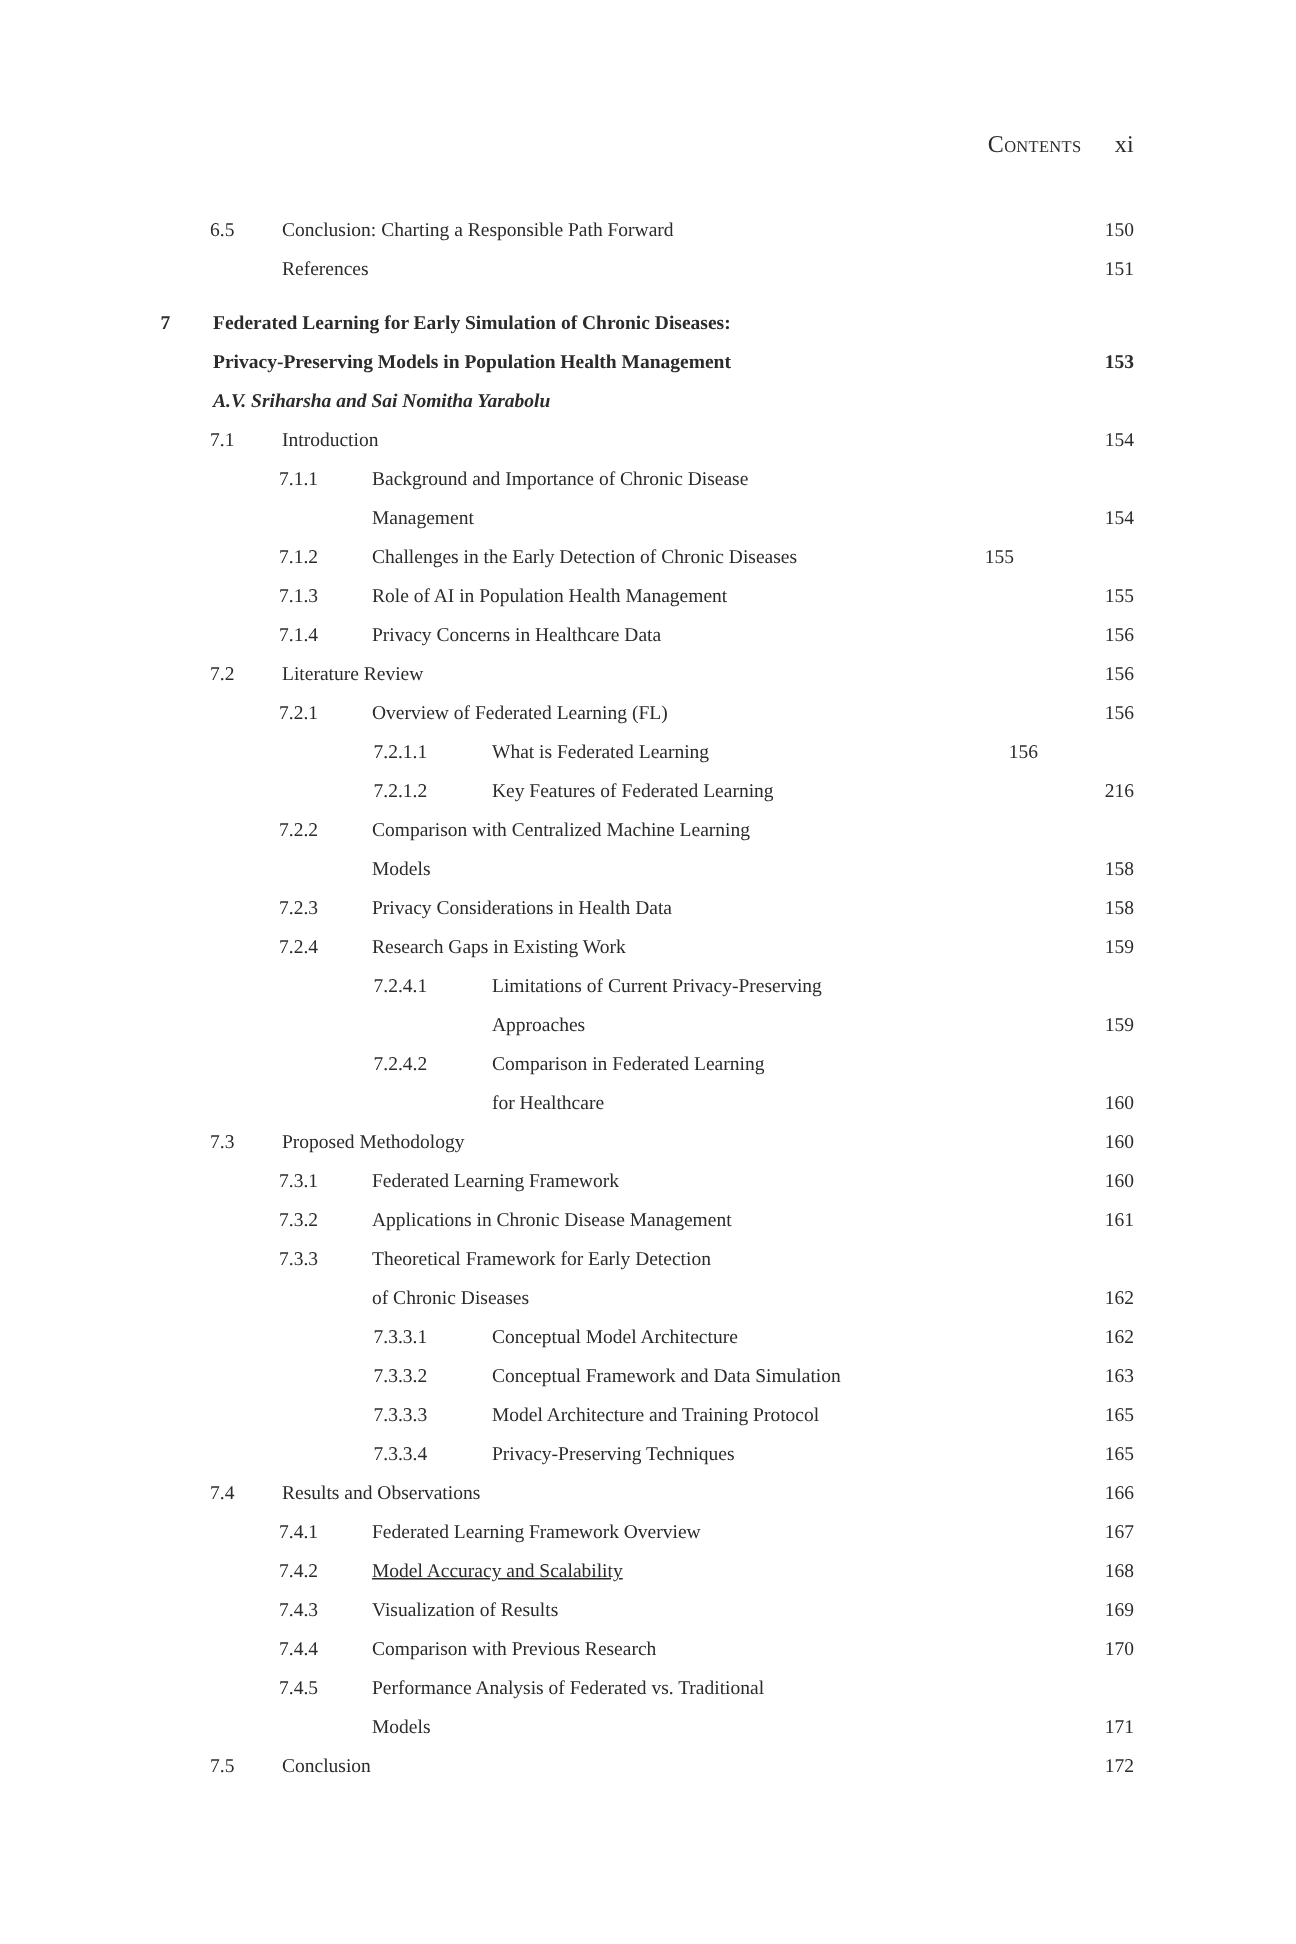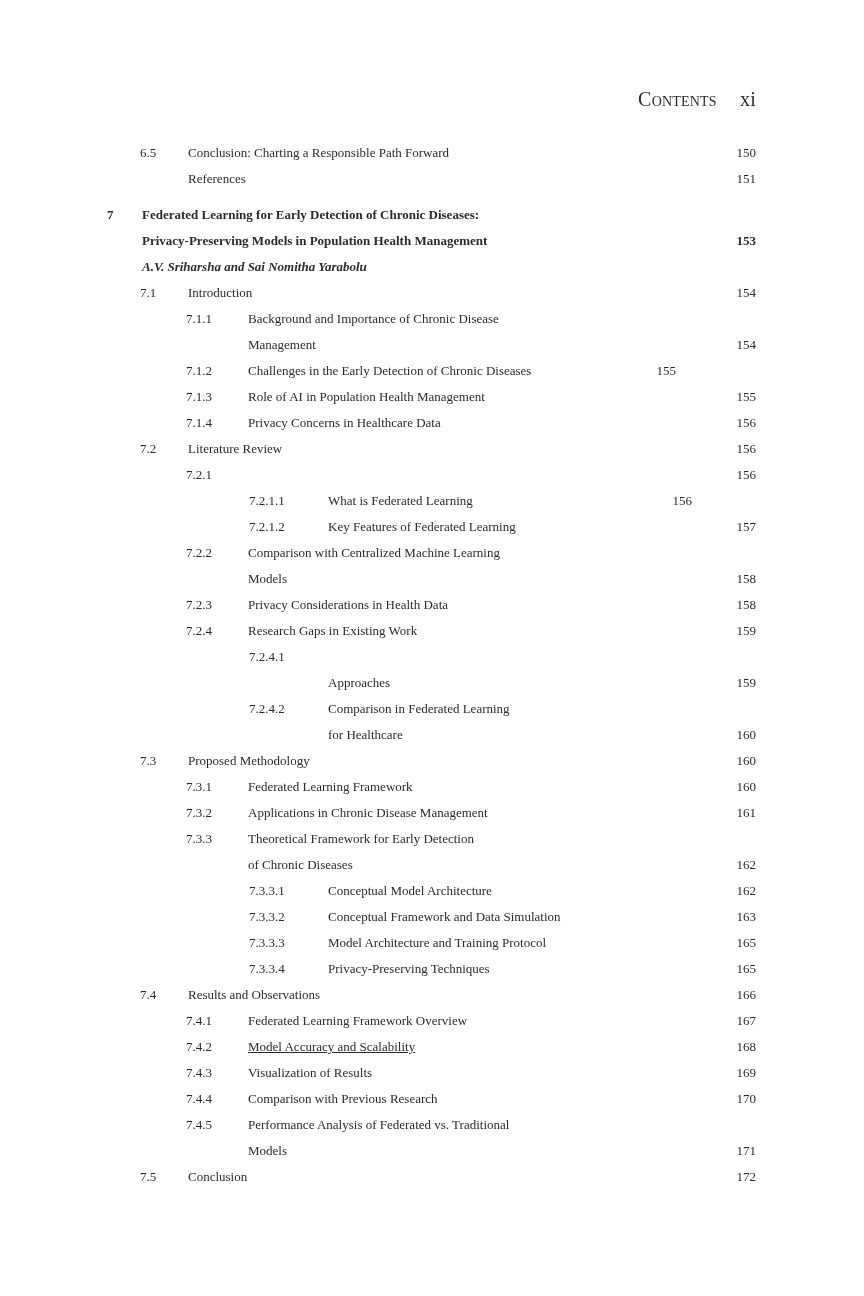--- a/index.html
+++ b/index.html
@@ -1,18 +1,18 @@
 <!DOCTYPE html>
 <html><head>
 <meta charset="utf-8">
 <style>
   html, body { margin: 0; padding: 0; background: #ffffff; }
   body { width: 864px; height: 1296px; position: relative; overflow: hidden;
          font-family: "Liberation Serif", "DejaVu Serif", serif; color: #2b2b2b; }
-  .header { position: absolute; top: 88px; right: 108px; font-size: 20px; letter-spacing: 0.2px; }
+  .header { position: absolute; top: 88px; right: 108px; font-size: 16px; letter-spacing: 0.2px; }
   .header .label { font-variant: small-caps; margin-right: 18px; }
   .toc { position: absolute; left: 0; top: 0; width: 864px; }
   .row { position: absolute; height: 26px; line-height: 26px; font-size: 13px; white-space: nowrap; }
   .num { position: absolute; }
   .title { position: absolute; }
   .page { position: absolute; right: 108px; text-align: right; }
   .bold { font-weight: bold; }
   .ital { font-style: italic; font-weight: bold; }
 </style>
 </head>
@@ -33,21 +33,21 @@
     </div>
     <div>
       <div class="row" style="top: 166px; left: 0px; width: 864px;">
         <span class="title" style="left: 188px;">References</span>
         <span class="page">151</span>
       </div>
     </div>
     <div>
       <div class="row" style="top: 202px; left: 0px; width: 864px;">
         <span class="num bold" style="left: 107px;">7</span>
-        <span class="title bold" style="left: 142px;">Federated Learning for Early Detection of Chronic Diseases:</span>
+        <span class="title bold" style="left: 142px;">Federated Learning for Early Simulation of Chronic Diseases:</span>
       </div>
       <div class="row" style="top: 228px; left: 0px; width: 864px;">
         <span class="title bold" style="left: 142px;">Privacy-Preserving Models in Population Health Management</span>
         <span class="page bold">153</span>
       </div>
     </div>
     <div>
       <div class="row" style="top: 254px; left: 0px; width: 864px;">
         <span class="title ital" style="left: 142px;">A.V. Sriharsha and Sai Nomitha Yarabolu</span>
       </div>
@@ -93,35 +93,36 @@
     <div>
       <div class="row" style="top: 436px; left: 0px; width: 864px;">
         <span class="num" style="left: 140px;">7.2</span>
         <span class="title" style="left: 188px;">Literature Review</span>
         <span class="page">156</span>
       </div>
     </div>
     <div>
       <div class="row" style="top: 462px; left: 0px; width: 864px;">
         <span class="num" style="left: 186px;">7.2.1</span>
+        <span class="title" style="left: 248px;">Overview of Federated Learning (FL)</span>
         <span class="page">156</span>
       </div>
     </div>
     <div>
       <div class="row" style="top: 488px; left: 0px; width: 800px;">
         <span class="num" style="left: 249px;">7.2.1.1</span>
         <span class="title" style="left: 328px;">What is Federated Learning</span>
         <span class="page">156</span>
       </div>
     </div>
     <div>
       <div class="row" style="top: 514px; left: 0px; width: 864px;">
         <span class="num" style="left: 249px;">7.2.1.2</span>
         <span class="title" style="left: 328px;">Key Features of Federated Learning</span>
-        <span class="page">157</span>
+        <span class="page">216</span>
       </div>
     </div>
     <div>
       <div class="row" style="top: 540px; left: 0px; width: 864px;">
         <span class="num" style="left: 186px;">7.2.2</span>
         <span class="title" style="left: 248px;">Comparison with Centralized Machine Learning</span>
       </div>
       <div class="row" style="top: 566px; left: 0px; width: 864px;">
         <span class="title" style="left: 248px;">Models</span>
         <span class="page">158</span>
@@ -137,20 +138,21 @@
     <div>
       <div class="row" style="top: 618px; left: 0px; width: 864px;">
         <span class="num" style="left: 186px;">7.2.4</span>
         <span class="title" style="left: 248px;">Research Gaps in Existing Work</span>
         <span class="page">159</span>
       </div>
     </div>
     <div>
       <div class="row" style="top: 644px; left: 0px; width: 864px;">
         <span class="num" style="left: 249px;">7.2.4.1</span>
+        <span class="title" style="left: 328px;">Limitations of Current Privacy-Preserving</span>
       </div>
       <div class="row" style="top: 670px; left: 0px; width: 864px;">
         <span class="title" style="left: 328px;">Approaches</span>
         <span class="page">159</span>
       </div>
     </div>
     <div>
       <div class="row" style="top: 696px; left: 0px; width: 864px;">
         <span class="num" style="left: 249px;">7.2.4.2</span>
         <span class="title" style="left: 328px;">Comparison in Federated Learning</span>

